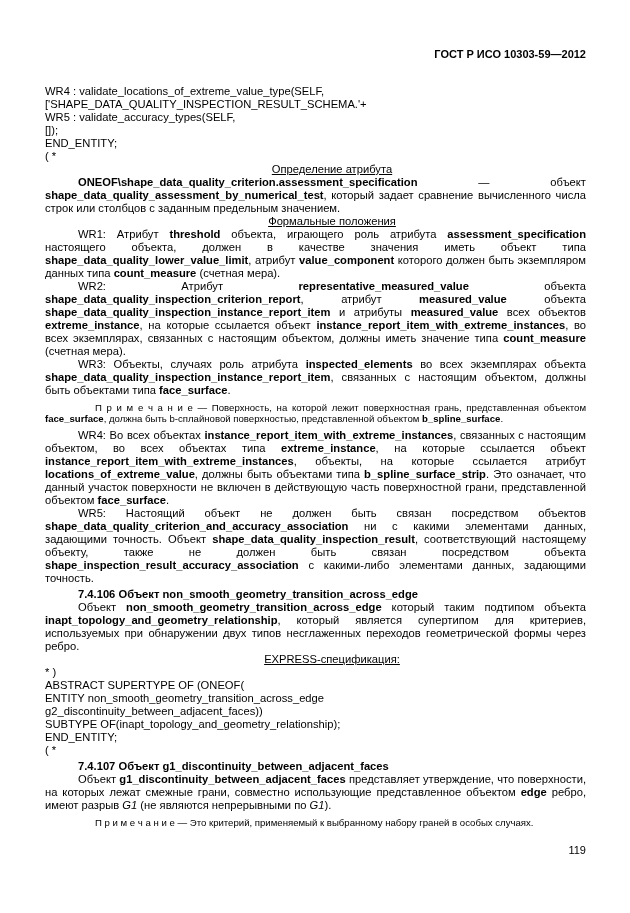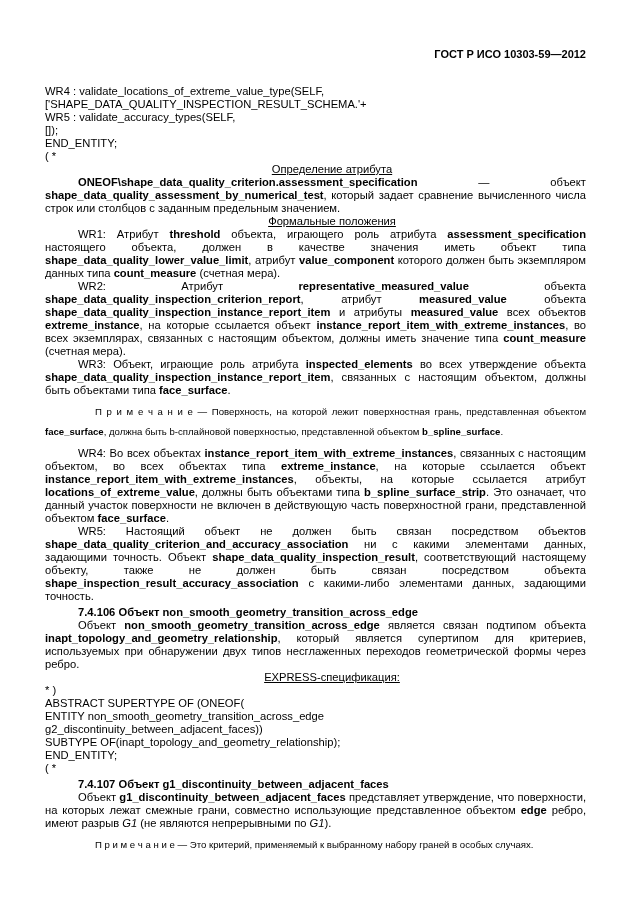--- a/index.html
+++ b/index.html
@@ -23,21 +23,21 @@
     margin-bottom: 24px;
   }
   .content { }
   .para { margin: 0; }
   .para.code { text-align: left; }
   .para.body { text-align: justify; text-indent: 33px; }
   .para.uhead { text-indent: 33px; text-align: center; }
   .para.heading { font-weight: bold; text-indent: 33px; margin-top: 3px; }
   .para.note {
     font-size: 9.6px;
-    line-height: 20px;
+    line-height: 11px;
     text-align: justify;
     text-indent: 50px;
     margin: 5px 0;
   }
   .b { font-weight: bold; text-align: right; }
   .u { text-decoration: underline; }
   .i { font-style: italic; }
   .pagenum {
     text-align: right;
     font-size: 11px;
@@ -54,31 +54,32 @@
       <div class="para code"><span>['SHAPE_DATA_QUALITY_INSPECTION_RESULT_SCHEMA.'+</span></div>
       <div class="para code"><span>WR5 : validate_accuracy_types(SELF,</span></div>
       <div class="para code"><span>[]);</span></div>
       <div class="para code"><span>END_ENTITY;</span></div>
       <div class="para code"><span>( *</span></div>
       <div class="para uhead"><span class="u">Определение атрибута</span></div>
       <div class="para body"><span class="b">ONEOF\shape_data_quality_criterion.assessment_specification</span><span> — объект </span><span class="b">shape_data_quality_assessment_by_numerical_test</span><span>, который задает сравнение вычисленного числа строк или столбцов с заданным предельным значением.</span></div>
       <div class="para uhead"><span class="u">Формальные положения</span></div>
       <div class="para body"><span>WR1: Атрибут </span><span class="b">threshold</span><span> объекта, играющего роль атрибута </span><span class="b">assessment_specification</span><span> настоящего объекта, должен в качестве значения иметь объект типа </span><span class="b">shape_data_quality_lower_value_limit</span><span>, атрибут </span><span class="b">value_component</span><span> которого должен быть экземпляром данных типа </span><span class="b">count_measure</span><span> (счетная мера).</span></div>
       <div class="para body"><span>WR2: Атрибут </span><span class="b">representative_measured_value</span><span> объекта </span><span class="b">shape_data_quality_inspection_criterion_report</span><span>, атрибут </span><span class="b">measured_value</span><span> объекта </span><span class="b">shape_data_quality_inspection_instance_report_item</span><span> и атрибуты </span><span class="b">measured_value</span><span> всех объектов </span><span class="b">extreme_instance</span><span>, на которые ссылается объект </span><span class="b">instance_report_item_with_extreme_instances</span><span>, во всех экземплярах, связанных с настоящим объектом, должны иметь значение типа </span><span class="b">count_measure</span><span> (счетная мера).</span></div>
-      <div class="para body"><span>WR3: Объект, играющие роль атрибута </span><span class="b">inspected_elements</span><span> во всех утверждение объекта </span><span class="b">shape_data_quality_inspection_instance_report_item</span><span>, связанных с настоящим объектом, должны быть объектами типа </span><span class="b">face_surface</span><span>.</span></div>
+      <div class="para body"><span>WR3: Объекты, случаях роль атрибута </span><span class="b">inspected_elements</span><span> во всех экземплярах объекта </span><span class="b">shape_data_quality_inspection_instance_report_item</span><span>, связанных с настоящим объектом, должны быть объектами типа </span><span class="b">face_surface</span><span>.</span></div>
       <div class="para note"><span>П р и м е ч а н и е — Поверхность, на которой лежит поверхностная грань, представленная объектом </span><span class="b">face_surface</span><span>, должна быть b-сплайновой поверхностью, представленной объектом </span><span class="b">b_spline_surface</span><span>.</span></div>
       <div class="para body"><span>WR4: Во всех объектах </span><span class="b">instance_report_item_with_extreme_instances</span><span>, связанных с настоящим объектом, во всех объектах типа </span><span class="b">extreme_instance</span><span>, на которые ссылается объект </span><span class="b">instance_report_item_with_extreme_instances</span><span>, объекты, на которые ссылается атрибут </span><span class="b">locations_of_extreme_value</span><span>, должны быть объектами типа </span><span class="b">b_spline_surface_strip</span><span>. Это означает, что данный участок поверхности не включен в действующую часть поверхностной грани, представленной объектом </span><span class="b">face_surface</span><span>.</span></div>
       <div class="para body"><span>WR5: Настоящий объект не должен быть связан посредством объектов </span><span class="b">shape_data_quality_criterion_and_accuracy_association</span><span> ни с какими элементами данных, задающими точность. Объект </span><span class="b">shape_data_quality_inspection_result</span><span>, соответствующий настоящему объекту, также не должен быть связан посредством объекта </span><span class="b">shape_inspection_result_accuracy_association</span><span> с какими-либо элементами данных, задающими точность.</span></div>
       <div class="para heading"><span class="b">7.4.106 Объект non_smooth_geometry_transition_across_edge</span></div>
-      <div class="para body"><span>Объект </span><span class="b">non_smooth_geometry_transition_across_edge</span><span> является связан подтипом объекта </span><span class="b">inapt_topology_and_geometry_relationship</span><span>, который является супертипом для критериев, используемых при обнаружении двух типов несглаженных переходов геометрической формы через ребро.</span></div>
+      <div class="para body"><span>Объект </span><span class="b">non_smooth_geometry_transition_across_edge</span><span> который таким подтипом объекта </span><span class="b">inapt_topology_and_geometry_relationship</span><span>, который является супертипом для критериев, используемых при обнаружении двух типов несглаженных переходов геометрической формы через ребро.</span></div>
       <div class="para uhead"><span class="u">EXPRESS-спецификация:</span></div>
       <div class="para code"><span>* )</span></div>
       <div class="para code"><span>ABSTRACT SUPERTYPE OF (ONEOF(</span></div>
       <div class="para code"><span>ENTITY non_smooth_geometry_transition_across_edge</span></div>
       <div class="para code"><span>g2_discontinuity_between_adjacent_faces))</span></div>
       <div class="para code"><span>SUBTYPE OF(inapt_topology_and_geometry_relationship);</span></div>
       <div class="para code"><span>END_ENTITY;</span></div>
       <div class="para code"><span>( *</span></div>
       <div class="para heading"><span class="b">7.4.107 Объект g1_discontinuity_between_adjacent_faces</span></div>
       <div class="para body"><span>Объект </span><span class="b">g1_discontinuity_between_adjacent_faces</span><span> представляет утверждение, что поверхности, на которых лежат смежные грани, совместно использующие представленное объектом </span><span class="b">edge</span><span> ребро, имеют разрыв </span><span class="i">G1</span><span> (не являются непрерывными по </span><span class="i">G1</span><span>).</span></div>
       <div class="para note"><span>П р и м е ч а н и е — Это критерий, применяемый к выбранному набору граней в особых случаях.</span></div>
     </div>
+  <div class="pagenum">119</div>
 </div>
 
 </body></html>

